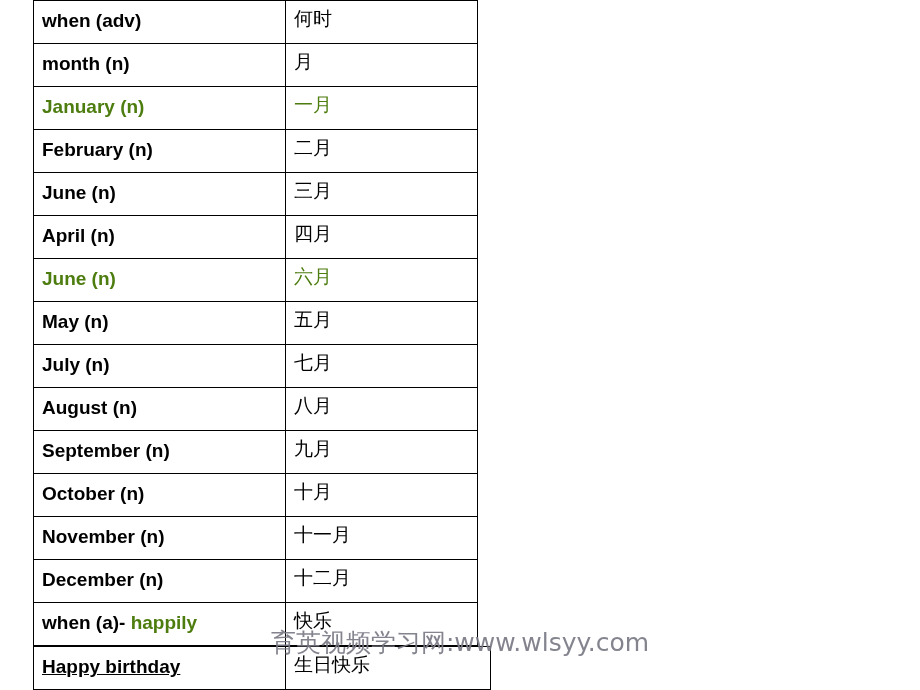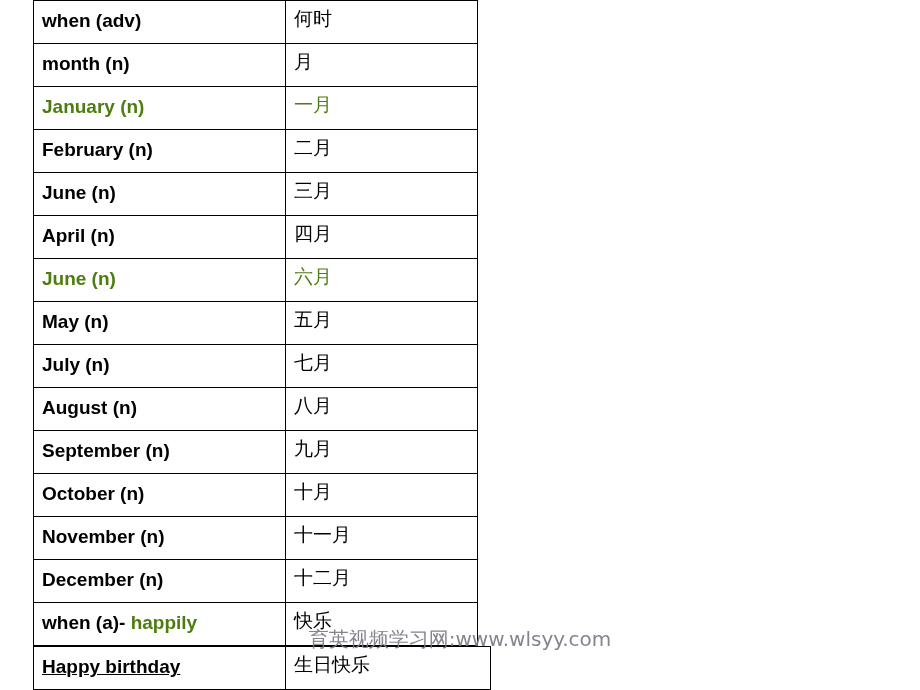--- a/index.html
+++ b/index.html
@@ -63,21 +63,21 @@
 
   .row-h-norm td { height: 34px; }
 
   .watermark {
     position: absolute;
     left: 0;
     top: 626px;
     width: 920px;
     text-align: center;
     font-family: "DejaVu Sans", sans-serif;
-    font-size: 20px;
+    font-size: 25px;
     color: #7a7a86;
     letter-spacing: 0px;
     white-space: nowrap;
     opacity: 0.92;
   }
 </style>
 </head>
 <body>
 
 <div class="page">

